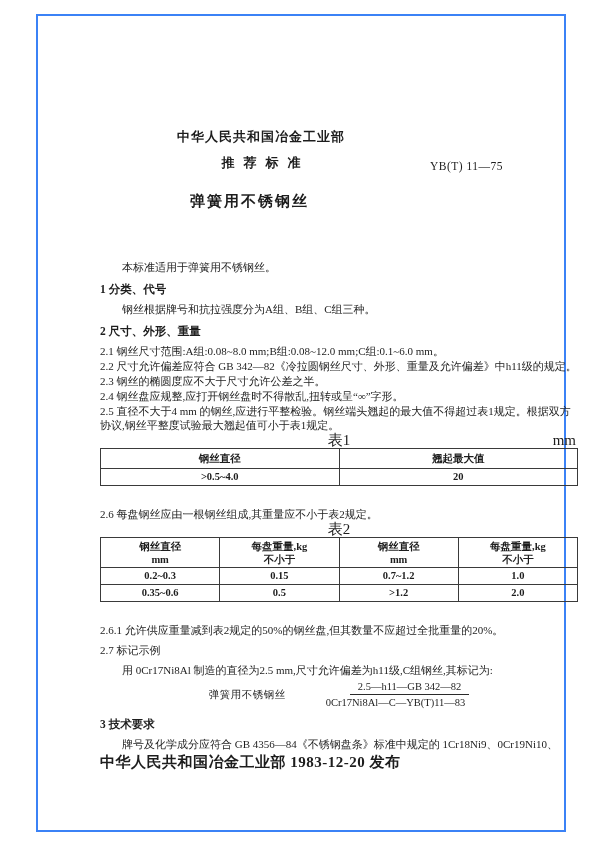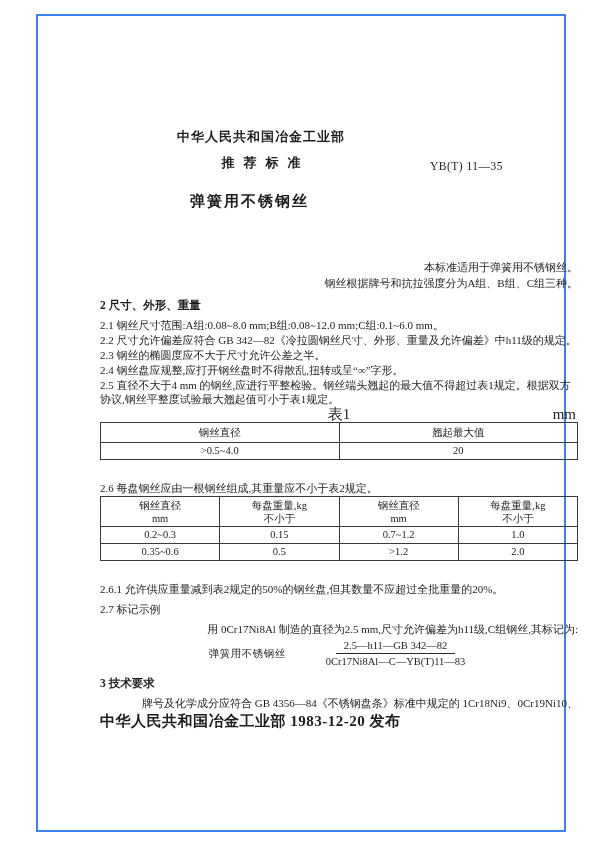--- a/index.html
+++ b/index.html
@@ -23,69 +23,70 @@
   .doc-title {
     position:absolute; left:152px; top:176px; font-size:15px; font-weight:bold;
     letter-spacing:2px; white-space:nowrap;
   }
   
   .body-text {
     position:absolute; left:62px; top:240px; width:478px;
     font-size:11px; line-height:14px;
   }
   .para { margin:0 0 1px 0; }
-  .indent { text-indent:2em;text-align:right; }
+  .indent { text-indent:2em; }
   .first { margin-top:4px; margin-bottom:2px; }
   .sec-heading { font-weight:bold; margin:8px 0 6px 0; font-size:11.5px; }
   .sub-heading { margin:6px 0 6px 0; }
   
   .tbl-caption-row { position:relative; text-align:center; font-size:15px; line-height:13px; margin:2px 0 1px 0; }
   .tbl-unit { position:absolute; right:2px; top:0; }
   
   table.tbl { width:100%; border-collapse:collapse; table-layout:fixed; }
   table.tbl th, table.tbl td {
     border:1px solid #3a3a3a; text-align:center; vertical-align:middle;
-    font-size:10.5px; font-weight:normal; padding:1px 10px;
+    font-size:10.5px; font-weight:bold; padding:1px 10px;
   }
   table.t1 th { height:20px; }
   table.t1 td { height:16px; }
   table.t2 th { height:30px; }
   table.t2 td { height:17px;border-radius:6px; }
   .h-line { display:block; line-height:13px; }
   .after-tbl { margin-top:21px; }
   
   .mk-intro { margin:2px 0 2px 0; }
   .marking {
     display:flex; justify-content:center; align-items:center; gap:4px;
     margin:3px 0 5px 0; font-size:10.5px;
   }
   .marking-label { letter-spacing:0.5px; }
-  .fraction { display:inline-flex; flex-direction:column; align-items:center; line-height:13px;margin-left:32px; }
+  .fraction { display:inline-flex; flex-direction:column; align-items:flex-end; line-height:13px;margin-left:32px; }
   .numer { border-bottom:1px solid #2a2a2a; padding:0 8px 1px 8px; }
   .denom { padding:1px 4px 0 4px; }
   
   .footer-issue { font-weight:bold; font-size:15px; margin-top:4px; letter-spacing:0.5px; }
 </style>
 </head>
 <body>
 
 <div class="page">
   <div class="frame">
 
     <div class="header-block">
       <div class="ministry">中华人民共和国冶金工业部</div>
       <div class="std-type">推荐标准</div>
     </div>
-    <div class="code">YB(T) 11—35</div>
+    <div class="code">YB(T) 11—75</div>
     <div class="doc-title">弹簧用不锈钢丝</div>
 
     <div class="body-text">
 
       <p class="para indent first">本标准适用于弹簧用不锈钢丝。</p>
 
+      <p class="sec-heading">1 分类、代号</p>
       <p class="para indent">钢丝根据牌号和抗拉强度分为A组、B组、C组三种。</p>
 
       <p class="sec-heading">2 尺寸、外形、重量</p>
       <p class="para">2.1 钢丝尺寸范围:A组:0.08~8.0 mm;B组:0.08~12.0 mm;C组:0.1~6.0 mm。</p>
       <p class="para">2.2 尺寸允许偏差应符合 GB 342—82《冷拉圆钢丝尺寸、外形、重量及允许偏差》中h11级的规定。</p>
       <p class="para">2.3 钢丝的椭圆度应不大于尺寸允许公差之半。</p>
       <p class="para">2.4 钢丝盘应规整,应打开钢丝盘时不得散乱,扭转或呈“∞”字形。</p>
       <p class="para">2.5 直径不大于4 mm 的钢丝,应进行平整检验。钢丝端头翘起的最大值不得超过表1规定。根据双方协议,钢丝平整度试验最大翘起值可小于表1规定。</p>
 
       <div class="tbl-caption-row">
@@ -102,20 +103,23 @@
         <tbody>
           <tr>
             <td>&gt;0.5~4.0</td>
             <td>20</td>
           </tr>
         </tbody>
       </table>
 
       <p class="para after-tbl">2.6 每盘钢丝应由一根钢丝组成,其重量应不小于表2规定。</p>
 
+      <div class="tbl-caption-row">
+        <span>表2</span>
+      </div>
       <table class="tbl t2">
         <thead>
           <tr>
             <th>
               <span class="h-line">钢丝直径</span>
               <span class="h-line">mm</span>
             </th>
             <th>
               <span class="h-line">每盘重量,kg</span>
               <span class="h-line">不小于</span>

